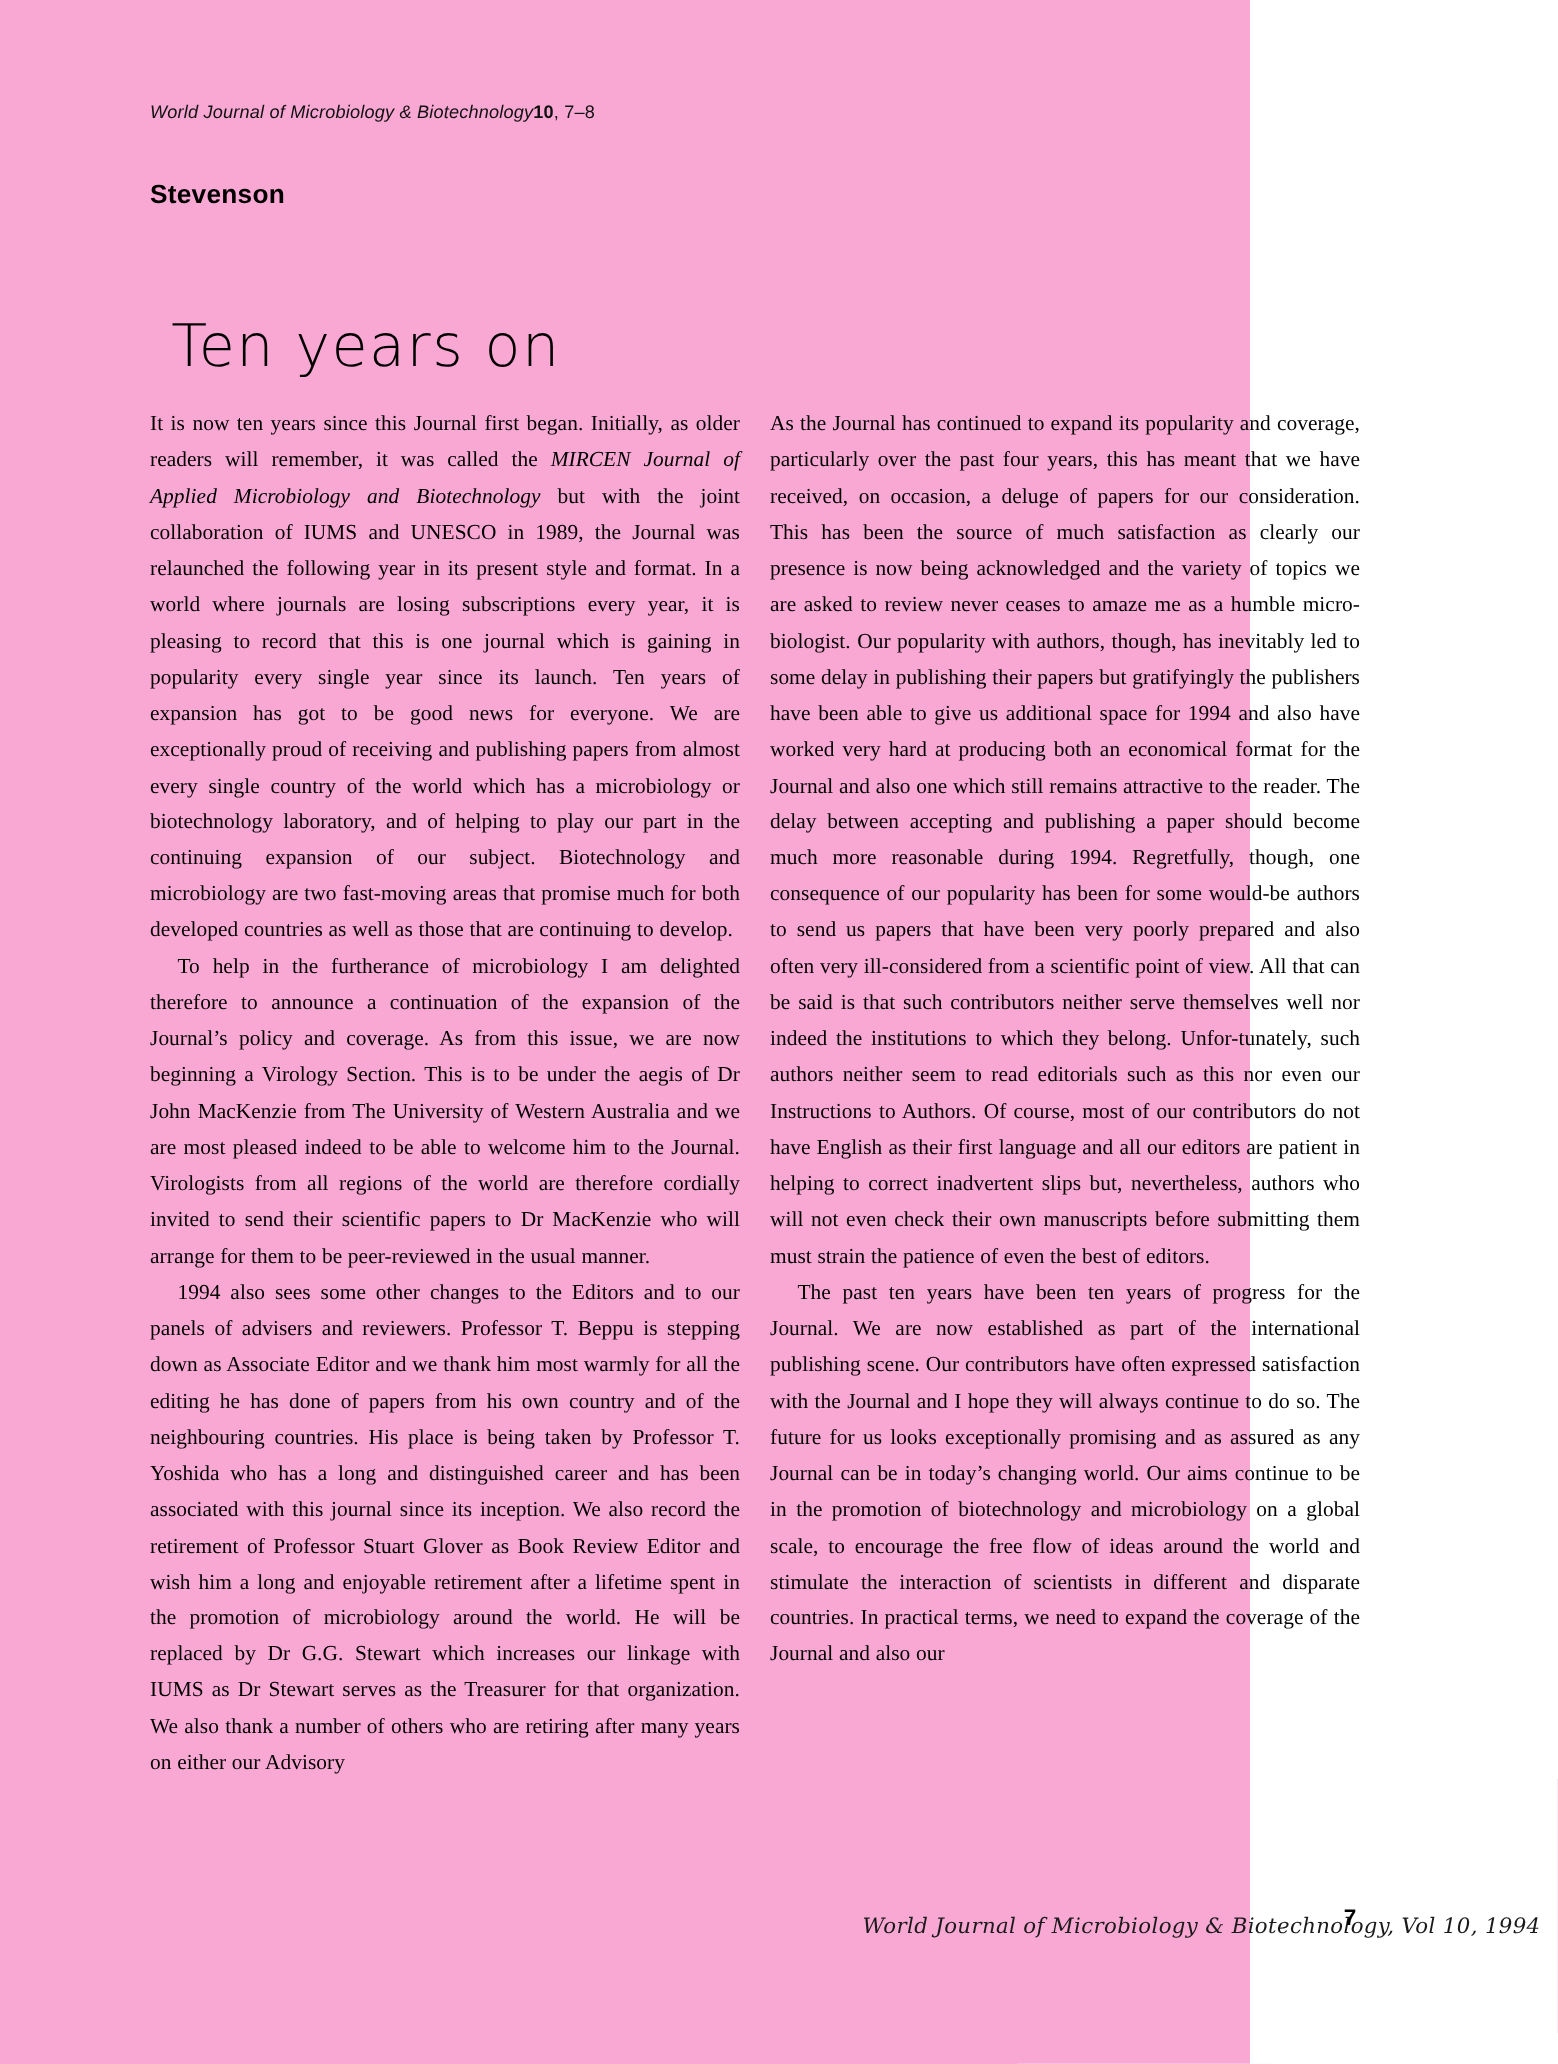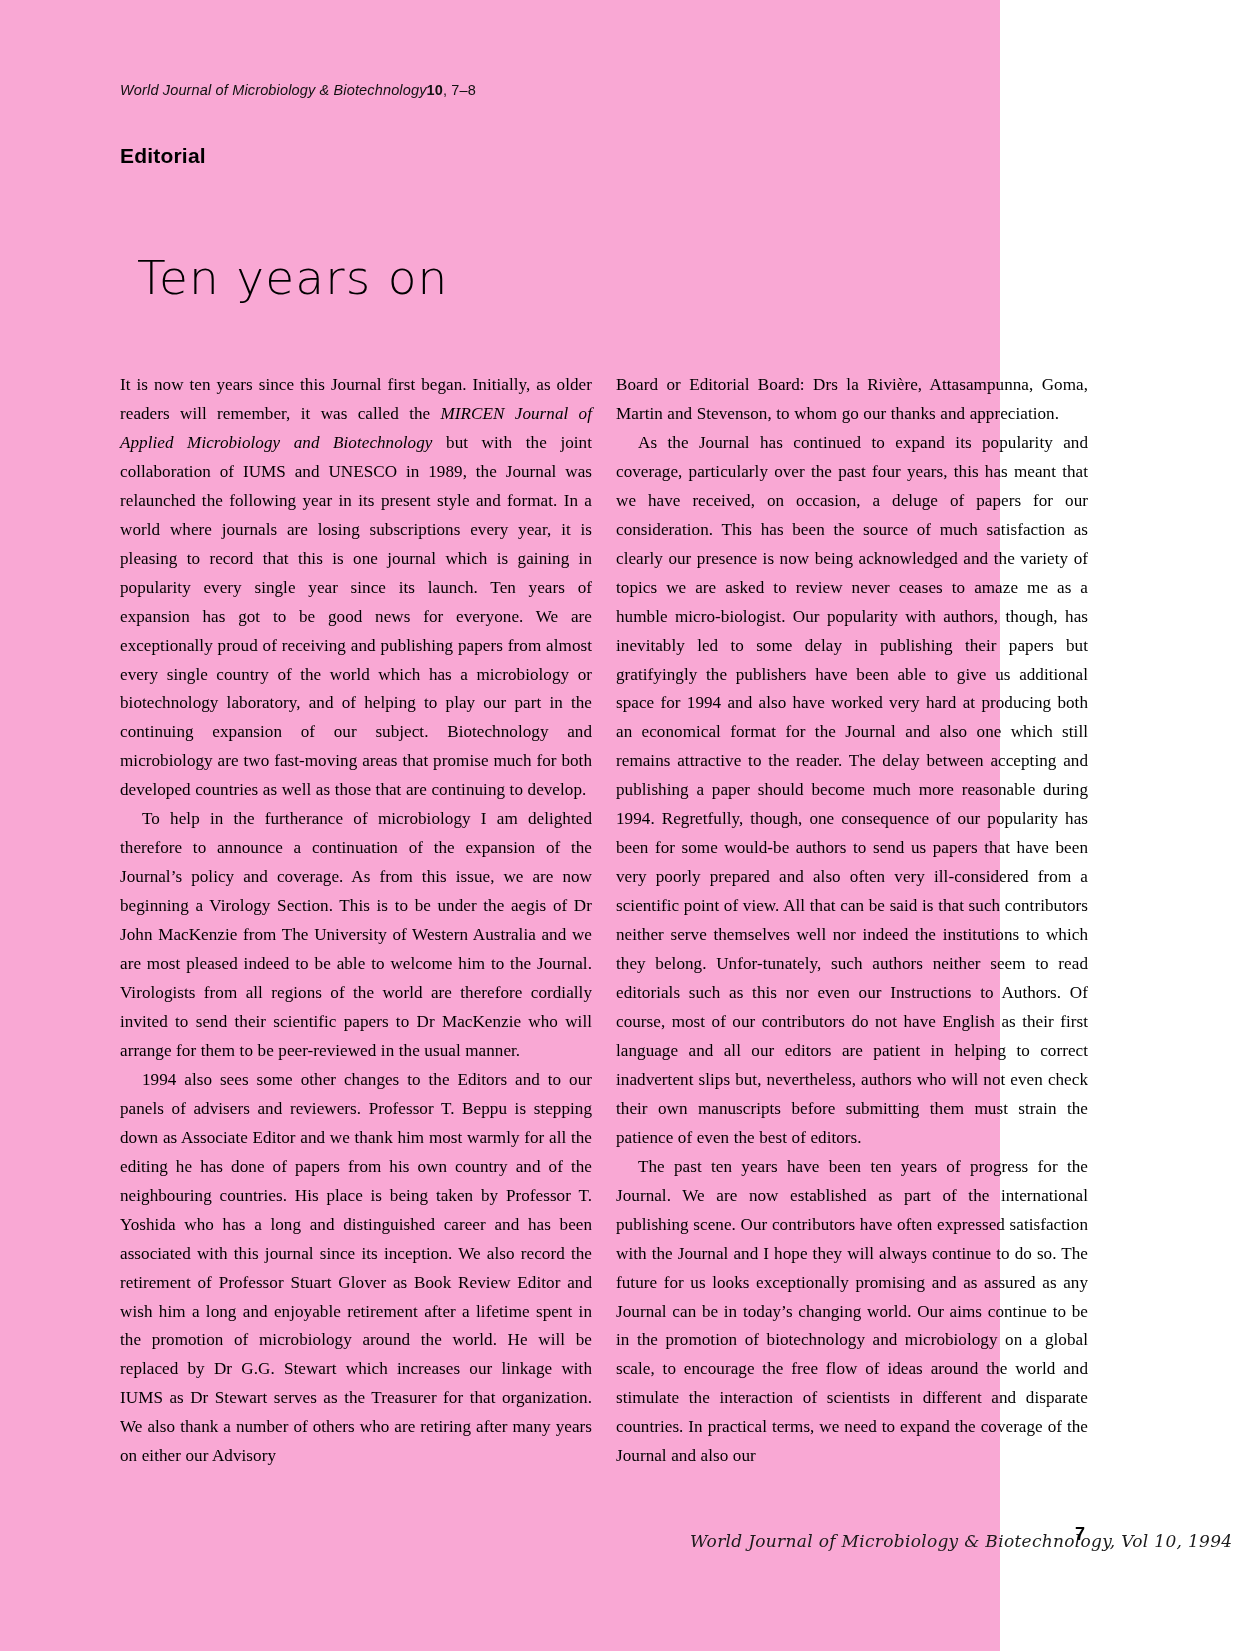--- a/index.html
+++ b/index.html
@@ -75,21 +75,20 @@
   .columns {
     position: absolute;
     left: 120px;
     top: 325px;
     width: 968px;
     display: flex;
     gap: 24px;
   }
   .col {
     width: 472px;
-    margin-top: 46px;
   }
   .col p {
     margin: 0;
     text-align: justify;
     text-justify: inter-word;
     font-family: "Liberation Serif", "DejaVu Serif", serif;
     font-size: 17.1px;
     line-height: 28.95px;
     letter-spacing: 0.05px;
     word-spacing: 0.2px;
@@ -126,32 +125,31 @@
 </style>
 </head>
 <body>
 
 <div class="page">
 
   <div class="running-head">
     <span>World Journal of Microbiology &amp; Biotechnology</span><span class="vol">10</span><span class="pages">, 7–8</span>
   </div>
 
-  <div class="section-label">Editorial</div>
+  <div class="section-label">Stevenson</div>
 
   <h1 class="article-title">Ten years on</h1>
 
   <div class="columns">
     <div class="col">
       <p>It is now ten years since this Journal first began. Initially, as older readers will remember, it was called the <i>MIRCEN Journal of Applied Microbiology and Biotechnology</i> but with the joint collaboration of IUMS and UNESCO in 1989, the Journal was relaunched the following year in its present style and format. In a world where journals are losing subscriptions every year, it is pleasing to record that this is one journal which is gaining in popularity every single year since its launch. Ten years of expansion has got to be good news for everyone. We are exceptionally proud of receiving and publishing papers from almost every single country of the world which has a microbiology or biotechnology laboratory, and of helping to play our part in the continuing expansion of our subject. Biotechnology and microbiology are two fast-moving areas that promise much for both developed countries as well as those that are continuing to develop.</p>
       <p>To help in the furtherance of microbiology I am delighted therefore to announce a continuation of the expansion of the Journal’s policy and coverage. As from this issue, we are now beginning a Virology Section. This is to be under the aegis of Dr John MacKenzie from The University of Western Australia and we are most pleased indeed to be able to welcome him to the Journal. Virologists from all regions of the world are therefore cordially invited to send their scientific papers to Dr MacKenzie who will arrange for them to be peer-reviewed in the usual manner.</p>
       <p>1994 also sees some other changes to the Editors and to our panels of advisers and reviewers. Professor T. Beppu is stepping down as Associate Editor and we thank him most warmly for all the editing he has done of papers from his own country and of the neighbouring countries. His place is being taken by Professor T. Yoshida who has a long and distinguished career and has been associated with this journal since its inception. We also record the retirement of Professor Stuart Glover as Book Review Editor and wish him a long and enjoyable retirement after a lifetime spent in the promotion of microbiology around the world. He will be replaced by Dr G.G. Stewart which increases our linkage with IUMS as Dr Stewart serves as the Treasurer for that organization. We also thank a number of others who are retiring after many years on either our Advisory</p>
     </div>
     <div class="col">
-      <p>Board or Editorial Board: Drs la Rivière, Attasampunna, Goma, Martin and Stevenson, to whom go our thanks and appreciation.</p>
       <p>As the Journal has continued to expand its popularity and coverage, particularly over the past four years, this has meant that we have received, on occasion, a deluge of papers for our consideration. This has been the source of much satisfaction as clearly our presence is now being acknowledged and the variety of topics we are asked to review never ceases to amaze me as a humble micro-biologist. Our popularity with authors, though, has inevitably led to some delay in publishing their papers but gratifyingly the publishers have been able to give us additional space for 1994 and also have worked very hard at producing both an economical format for the Journal and also one which still remains attractive to the reader. The delay between accepting and publishing a paper should become much more reasonable during 1994. Regretfully, though, one consequence of our popularity has been for some would-be authors to send us papers that have been very poorly prepared and also often very ill-considered from a scientific point of view. All that can be said is that such contributors neither serve themselves well nor indeed the institutions to which they belong. Unfor-tunately, such authors neither seem to read editorials such as this nor even our Instructions to Authors. Of course, most of our contributors do not have English as their first language and all our editors are patient in helping to correct inadvertent slips but, nevertheless, authors who will not even check their own manuscripts before submitting them must strain the patience of even the best of editors.</p>
       <p>The past ten years have been ten years of progress for the Journal. We are now established as part of the international publishing scene. Our contributors have often expressed satisfaction with the Journal and I hope they will always continue to do so. The future for us looks exceptionally promising and as assured as any Journal can be in today’s changing world. Our aims continue to be in the promotion of biotechnology and microbiology on a global scale, to encourage the free flow of ideas around the world and stimulate the interaction of scientists in different and disparate countries. In practical terms, we need to expand the coverage of the Journal and also our</p>
     </div>
   </div>
 
   <div class="footer-line">World Journal of Microbiology &amp; Biotechnology, Vol 10, 1994</div>
   <div class="folio">7</div>
 
 </div>
 

